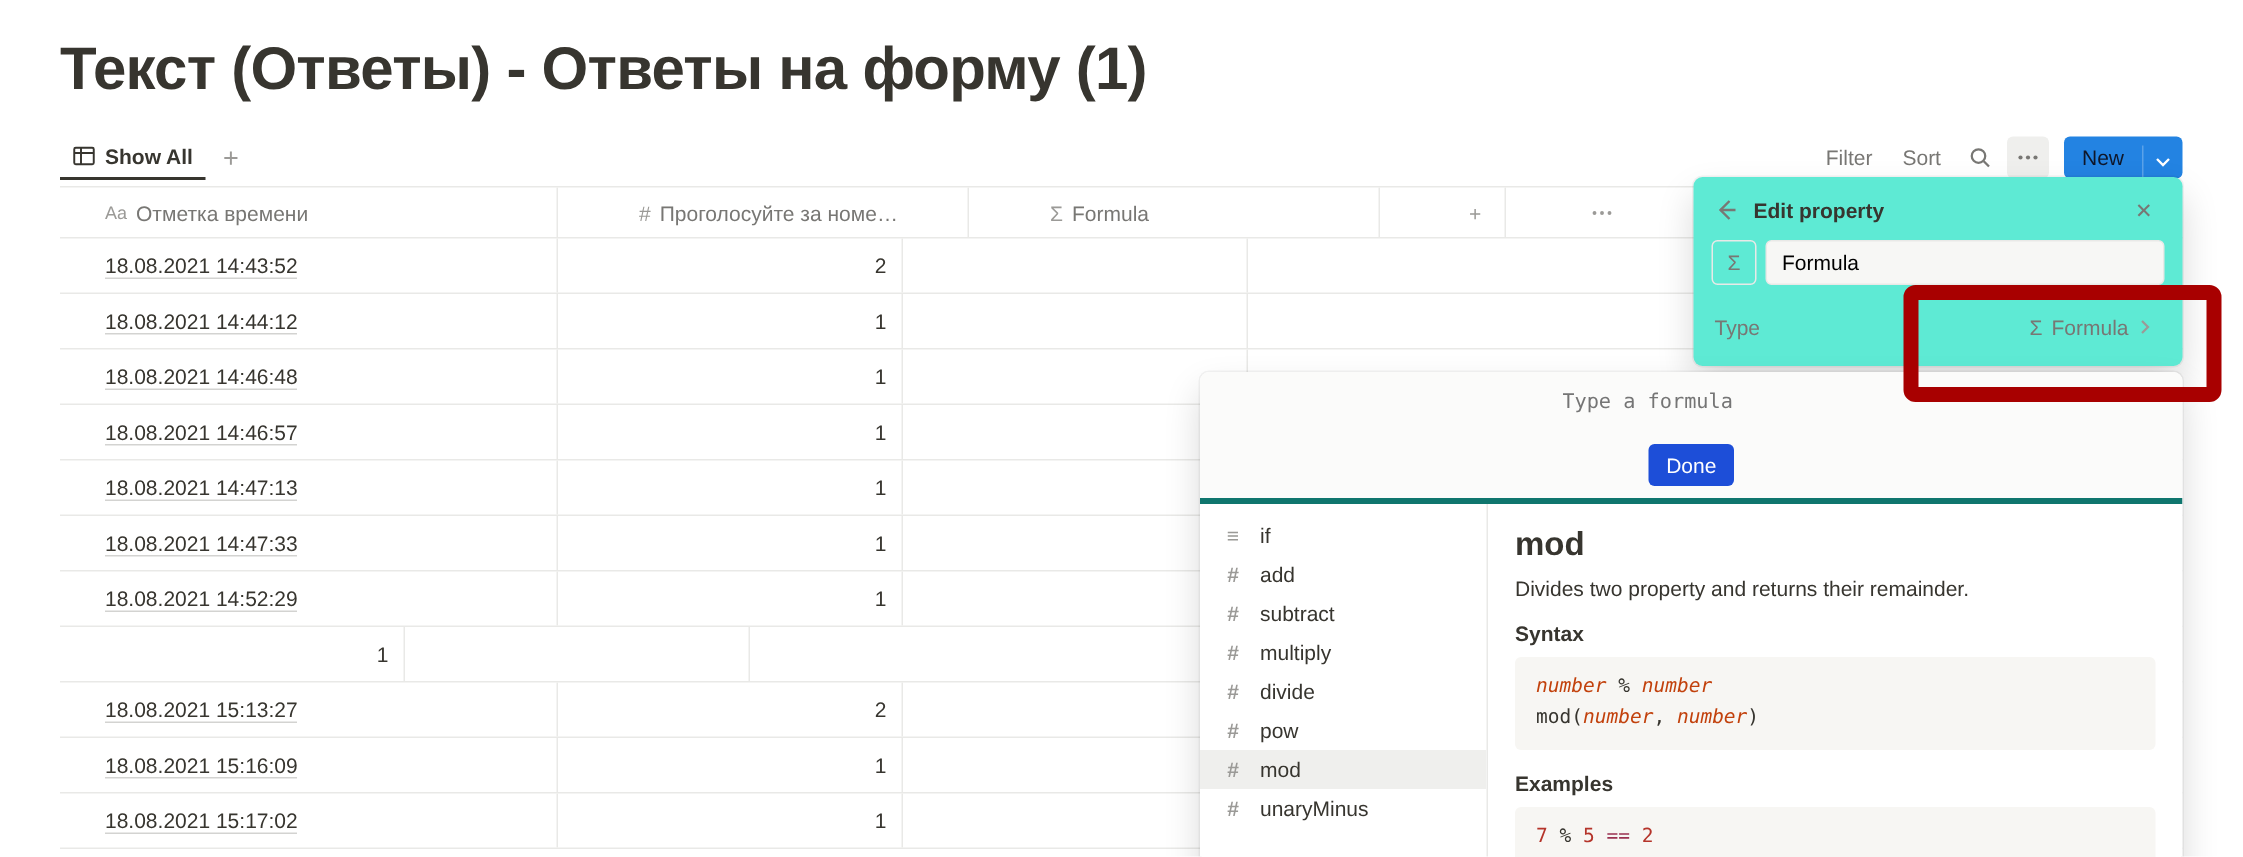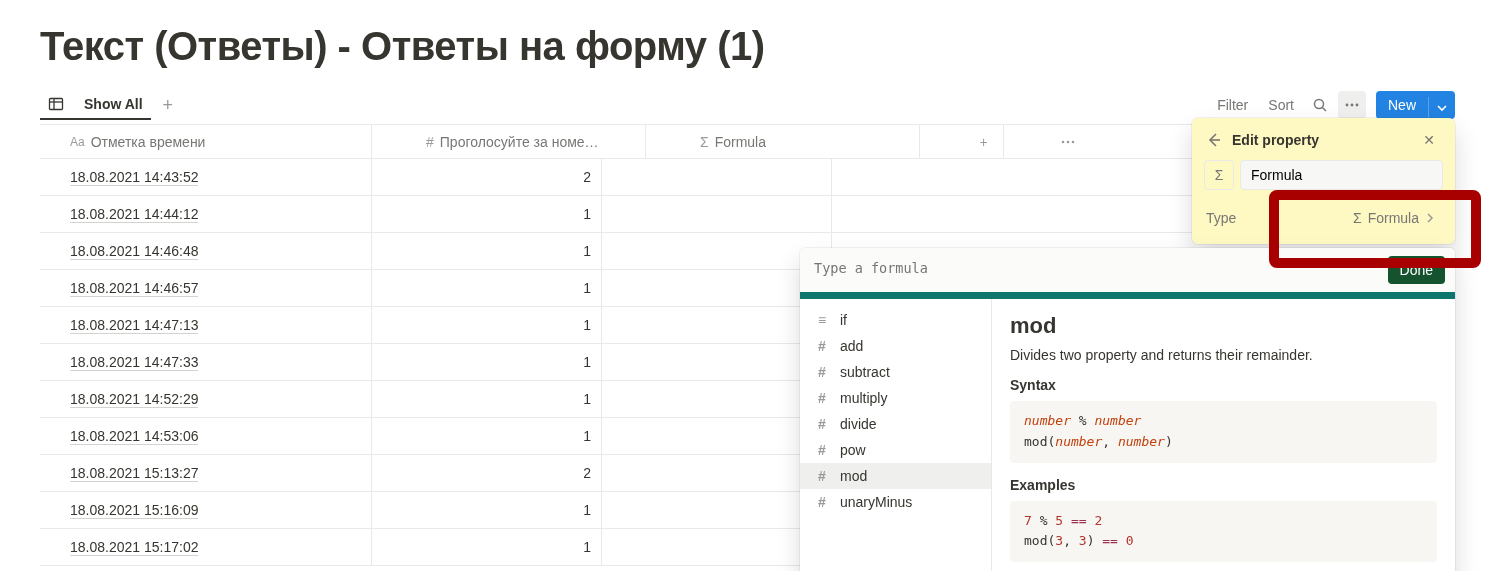--- a/index.html
+++ b/index.html
@@ -24,21 +24,21 @@
 }
 .view-bar {
   display: flex;
   align-items: center;
   border-bottom: 1px solid #e9e9e7;
   height: 40px;
 }
 .view-tabs { display: flex; align-items: center; gap: 4px; }
 .view-tab {
   display: inline-flex;
-  gap: 20px;
+  gap: 6px;
   padding: 6px 8px;
   font-weight: 600;
   font-size: 14px;
   border-bottom: 2px solid #37352f;
   cursor: pointer;
 }
 .view-add {
   color: #9b9a97;
   padding: 4px 8px;
   cursor: pointer;
@@ -52,21 +52,21 @@
   gap: 4px;
   color: #787774;
 }
 .va-btn { padding: 6px 8px; border-radius: 4px; cursor: pointer; font-size: 14px; }
 .va-icon { width: 28px; height: 28px; display: inline-flex; align-items: center; justify-content: center; border-radius: 4px; cursor: pointer; }
 .va-more { background: #efefed; }
 .new-btn {
   display: inline-flex;
   align-items: flex-end;
   background: #2383e2;
-  color: #ffffff;
+  color: #0f172a;
   border-radius: 4px;
   overflow: hidden;
   margin-left: 6px;
 }
 .new-btn .nb-label { padding: 6px 12px; font-weight: 500; cursor: pointer; }
 .new-btn .nb-caret { padding: 6px 8px; border-left: 1px solid rgba(255,255,255,0.25); cursor: pointer; }
 
 .table-head {
   display: flex;
   border-bottom: 1px solid #e9e9e7;
@@ -110,22 +110,22 @@
 .td0 { width: 332px; padding-left: 30px; }
 .td0 span { border-bottom: 1px solid #d3d3d1; }
 .td1 { width: 230px; justify-content: flex-end; }
 .td2 { width: 230px; }
 
 
 .panel {
   position: absolute;
   right: 40px;
   top: 118px;
-  width: 263px;
-  background: #fef9c3;
+  width: 326px;
+  background: #5eead4;
   border-radius: 6px;
   box-shadow: 0 0 0 1px rgba(15,15,15,0.05), 0 12px 24px rgba(15,15,15,0.15);
   padding: 8px;
 }
 .panel-head {
   display: flex;
   align-items: center;
   gap: 10px;
   padding: 4px 6px 10px 6px;
 }
@@ -178,35 +178,36 @@
   top: 248px;
   width: 655px;
   background: #fff;
   border-radius: 6px;
   box-shadow: 0 0 0 1px rgba(15,15,15,0.05), 0 12px 24px rgba(15,15,15,0.15);
   z-index: 40;
   overflow: hidden;
 }
 .fp-head {
   display: flex;
-  align-items: flex-start;
-  border-bottom: 7px solid #0f766e;
+  align-items: center;
+  border-bottom: 4px solid #0f766e;
   background: #fbfbfa;
+  flex-direction: column;
 }
 .fp-input {
   flex: 1;
   border: none;
   padding: 12px 14px;
   font-family: SFMono-Regular, Menlo, Consolas, monospace;
   font-size: 13.5px;
   background: transparent;
   color: #9b9a97;
 }
 .fp-done {
-  background: #14532d; color: #fff;
+  background: #1d4ed8; color: #fff;
   padding: 6px 12px; margin: 8px 10px;
   border-radius: 4px; font-weight: 500; cursor: pointer;
   font-size: 14px;
 }
 .fp-body { display: flex; height: 280px; }
 .fp-left {
   width: 192px;
   border-right: 1px solid #e9e9e7;
   overflow-y: auto;
   padding: 8px 0;
@@ -366,23 +367,20 @@
         <div class="td td2"></div>
       </div>
       <div class="tr">
         <div class="td td0">
           <span>18.08.2021 14:52:29</span>
         </div>
         <div class="td td1">1</div>
         <div class="td td2"></div>
       </div>
       <div class="tr">
-        <div class="td td0">
-          <span>18.08.2021 14:53:06</span>
-        </div>
         <div class="td td1">1</div>
         <div class="td td2"></div>
       </div>
       <div class="tr">
         <div class="td td0">
           <span>18.08.2021 15:13:27</span>
         </div>
         <div class="td td1">2</div>
         <div class="td td2"></div>
       </div>

